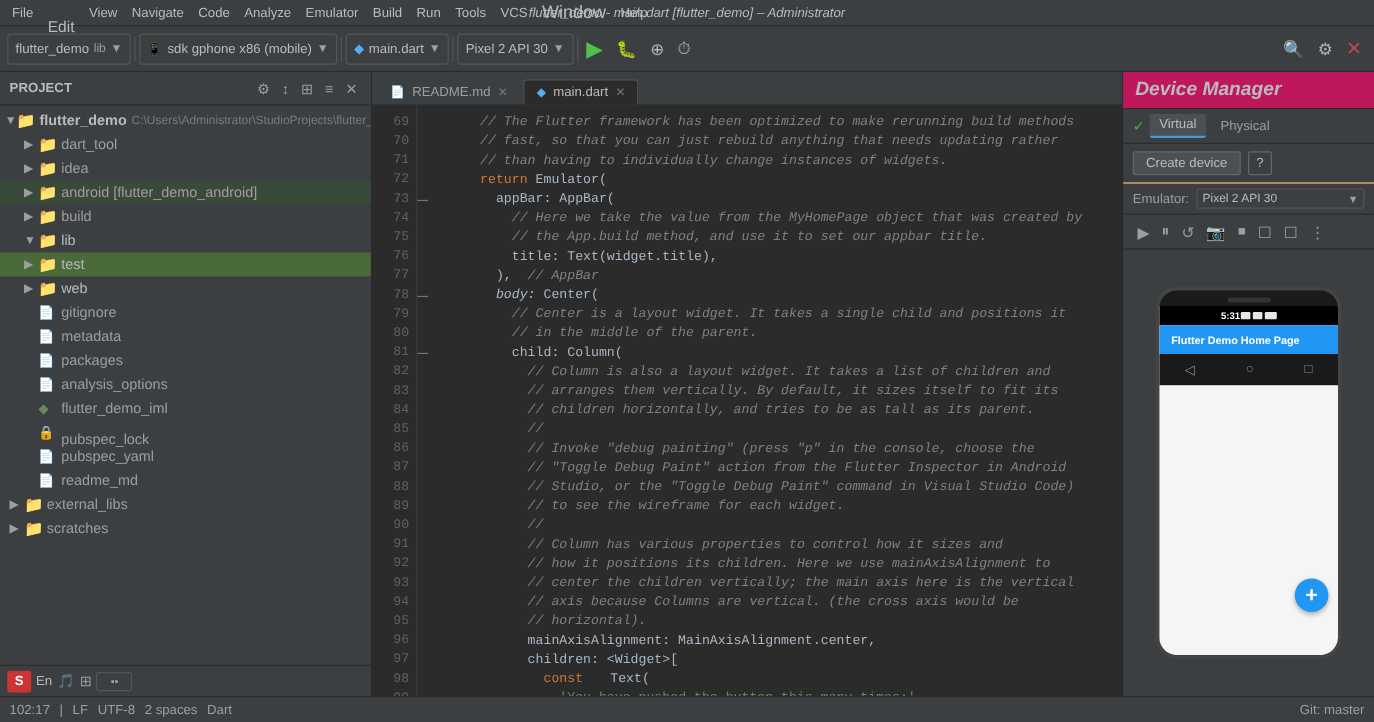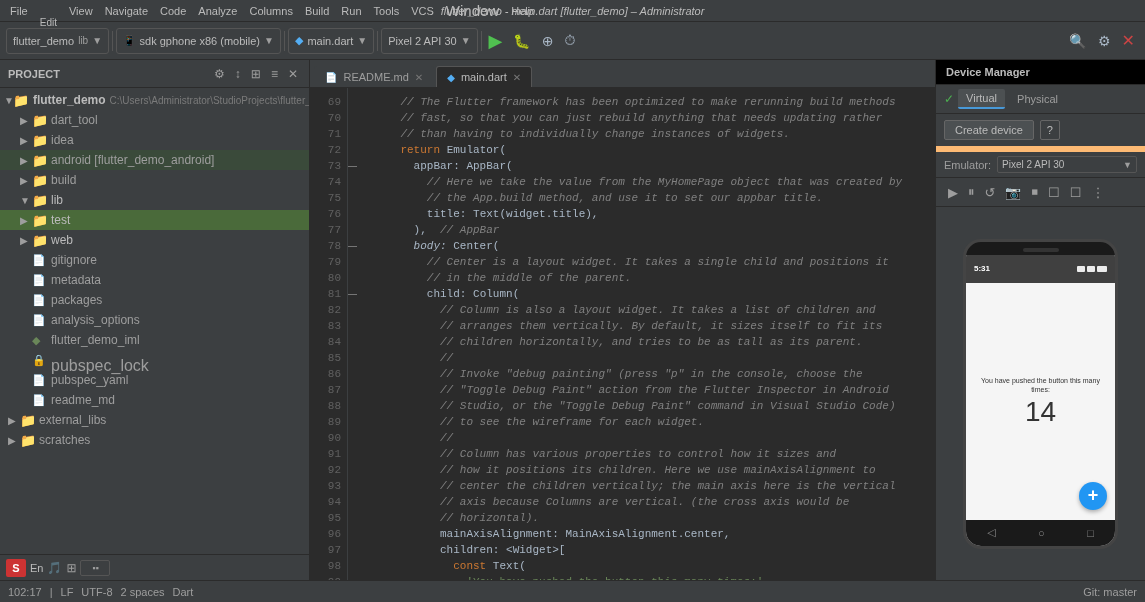--- a/index.html
+++ b/index.html
@@ -3,26 +3,26 @@
   <meta charset="utf-8">
   <style>
     * { margin: 0; padding: 0; box-sizing: border-box; }
     body { font-family: 'Segoe UI', Arial, sans-serif; font-size: 12px; background: #3c3f41; color: #a9b7c6; width: 1145px; height: 602px; overflow: hidden; display: flex; flex-direction: column; }
   </style>
 </head>
 <body>
 
 <div style="background:#3c3f41; height:22px; display:flex; align-items:center; padding:0 4px; border-bottom:1px solid #2b2b2b; flex-shrink:0; position:relative;">
   <span style="color:#bbbbbb; font-size:11px; padding:2px 6px; cursor:pointer;">File</span>
-  <span style="color:#bbbbbb; font-size:10px; padding:2px 6px; cursor:pointer;margin-top:23px;">Edit</span>
+  <span style="color:#bbbbbb; font-size:13px; padding:2px 6px; cursor:pointer;margin-top:23px;">Edit</span>
   <span style="color:#bbbbbb; font-size:11px; padding:2px 6px; cursor:pointer;">View</span>
   <span style="color:#bbbbbb; font-size:11px; padding:2px 6px; cursor:pointer;">Navigate</span>
   <span style="color:#bbbbbb; font-size:11px; padding:2px 6px; cursor:pointer;">Code</span>
   <span style="color:#bbbbbb; font-size:11px; padding:2px 6px; cursor:pointer;">Analyze</span>
-  <span style="color:#bbbbbb; font-size:11px; padding:2px 6px; cursor:pointer;">Columns</span>
+  <span style="color:#bbbbbb; font-size:11px; padding:2px 6px; cursor:pointer;">Emulator</span>
   <span style="color:#bbbbbb; font-size:11px; padding:2px 6px; cursor:pointer;">Build</span>
   <span style="color:#bbbbbb; font-size:11px; padding:2px 6px; cursor:pointer;">Run</span>
   <span style="color:#bbbbbb; font-size:11px; padding:2px 6px; cursor:pointer;">Tools</span>
   <span style="color:#bbbbbb; font-size:11px; padding:2px 6px; cursor:pointer;">VCS</span>
   <span style="color:#bbbbbb; font-size:15px; padding:2px 6px; cursor:pointer;">Window</span>
   <span style="color:#bbbbbb; font-size:11px; padding:2px 6px; cursor:pointer;">Help</span>
   <span style="position:absolute; left:50%; transform:translateX(-50%); color:#bbbbbb; font-size:11px; white-space:nowrap;font-style:italic;">flutter_demo - main.dart [flutter_demo] – Administrator</span>
 </div>
 
 <div style="background:#3c3f41; height:38px; display:flex; align-items:center; padding:0 6px; border-bottom:1px solid #2b2b2b; flex-shrink:0; gap:3px;">
@@ -163,21 +163,21 @@
 
       <div style="display:flex; align-items:center; padding:1px 4px; cursor:pointer; height:20px;">
         <span style="display:inline-block; width:28px;"></span>
         <span style="width:16px; margin-right:3px; font-size:11px; color:#6a8759;">◆</span>
         <span style="font-size:12px; color:#9e9e9e;">flutter_demo_iml</span>
       </div>
 
       <div style="display:flex; align-items:center; padding:1px 4px; cursor:pointer; height:20px;">
         <span style="display:inline-block; width:28px;"></span>
         <span style="width:16px; margin-right:3px; font-size:11px;">🔒</span>
-        <span style="font-size:16px; color:#9e9e9e;margin-top:12px;">pubspec_lock</span>
+        <span style="font-size:12px; color:#9e9e9e;margin-top:12px;">pubspec_lock</span>
       </div>
 
       <div style="display:flex; align-items:center; padding:1px 4px; cursor:pointer; height:20px;">
         <span style="display:inline-block; width:28px;"></span>
         <span style="width:16px; margin-right:3px; font-size:11px; color:#cc7832;">📄</span>
         <span style="font-size:12px; color:#9e9e9e;">pubspec_yaml</span>
       </div>
 
       <div style="display:flex; align-items:center; padding:1px 4px; cursor:pointer; height:20px;">
         <span style="display:inline-block; width:28px;"></span>
@@ -302,43 +302,43 @@
 <span style="color:#808080; font-style:italic;">          // Studio, or the "Toggle Debug Paint" command in Visual Studio Code)</span>
 <span style="color:#808080; font-style:italic;">          // to see the wireframe for each widget.</span>
 <span style="color:#808080; font-style:italic;">          //</span>
 <span style="color:#808080; font-style:italic;">          // Column has various properties to control how it sizes and</span>
 <span style="color:#808080; font-style:italic;">          // how it positions its children. Here we use mainAxisAlignment to</span>
 <span style="color:#808080; font-style:italic;">          // center the children vertically; the main axis here is the vertical</span>
 <span style="color:#808080; font-style:italic;">          // axis because Columns are vertical. (the cross axis would be</span>
 <span style="color:#808080; font-style:italic;">          // horizontal).</span>
           <span style="color:#a9b7c6;">mainAxisAlignment: MainAxisAlignment.center,</span>
           <span style="color:#a9b7c6;">children: &lt;Widget&gt;[</span>
-            <span style="color:#cc7832;">const</span> <span style="color:#a9b7c6;">Text(</span>
+            <span style="color:#cc7832;">const</span> <span style="color:#a9b7c6;margin-left:16px;">Text(</span>
               <span style="color:#6a8759;">'You have pushed the button this many times:'</span>,
             
             
               ,
               
             
           
         
 </div>
     </div>
   </div>
 
   <div style="width:210px; background:#3c3f41; border-left:1px solid #2b2b2b; display:flex; flex-direction:column; flex-shrink:0;">
-    <div style="padding:6px 10px; font-size:11px; color:#bbbbbb; font-weight:bold; border-bottom:1px solid #2b2b2b; background:#000000;">Device Manager</div>
+    <div style="padding:6px 10px; font-size:16px; color:#bbbbbb; font-weight:bold; border-bottom:1px solid #2b2b2b; background:#be185d;font-style:italic;">Device Manager</div>
 
     <div style="display:flex; align-items:center; padding:4px 8px; border-bottom:1px solid #2b2b2b; gap:4px;">
       <span style="color:#4caf50; font-size:12px;">✓</span>
       <div style="padding:3px 8px; font-size:11px; cursor:pointer; border-radius:2px; background:#4c5052; color:#bbbbbb; border-bottom:2px solid #4899d8;">Virtual</div>
       <div style="padding:3px 8px; font-size:11px; cursor:pointer; border-radius:2px; color:#9e9e9e;">Physical</div>
     </div>
 
-    <div style="padding:6px 8px; display:flex; align-items:center; gap:6px; border-bottom:6px solid #fdba74;">
+    <div style="padding:6px 8px; display:flex; align-items:center; gap:6px; border-bottom:1px solid #fdba74;">
       <button style="background:#4c5052; border:1px solid #666; color:#bbbbbb; padding:3px 10px; font-size:11px; cursor:pointer; border-radius:2px;">Create device</button>
       <button style="background:transparent; border:1px solid #666; color:#bbbbbb; width:20px; height:20px; border-radius:2px; cursor:pointer; font-size:11px; display:flex; align-items:center; justify-content:center;">?</button>
     </div>
 
     <div style="padding:4px 8px; display:flex; align-items:center; gap:6px; font-size:11px; border-bottom:1px solid #2b2b2b; flex-wrap:wrap;">
       <span style="color:#9e9e9e;">Emulator:</span>
       <div style="background:#3c3f41; border:1px solid #555; color:#bbbbbb; padding:2px 4px; font-size:10px; border-radius:2px; flex:1; cursor:pointer; display:flex; align-items:center; justify-content:space-between;">
         <span>Pixel 2 API 30</span>
         <span style="font-size:9px; color:#9e9e9e;">▼</span>
       </div>
@@ -355,34 +355,33 @@
       <button style="background:transparent; border:none; color:#9e9e9e; cursor:pointer; font-size:13px; padding:2px 4px;">⋮</button>
     </div>
 
     <div style="flex:1; display:flex; align-items:center; justify-content:center; padding:8px;">
       <div style="width:155px; height:310px; background:#1a1a1a; border-radius:18px; border:3px solid #444; display:flex; flex-direction:column; overflow:hidden; position:relative;">
 
         <div style="width:36px; height:4px; background:#333; border-radius:3px; margin:6px auto 3px; flex-shrink:0;"></div>
 
         <div style="flex:1; background:#f5f5f5; display:flex; flex-direction:column; overflow:hidden; position:relative;">
 
-          <div style="background:#404040; padding:14px 8px; display:flex; justify-content:space-between; align-items:center; height:16px; flex-shrink:0;">
+          <div style="background:#000000; padding:2px 8px; display:flex; justify-content:center; align-items:center; height:16px; flex-shrink:0;">
             <span style="color:white; font-size:8px; font-weight:bold;">5:31</span>
             <div style="display:flex; gap:2px; align-items:center;">
               <div style="width:8px; height:6px; background:white; border-radius:1px; opacity:0.9;"></div>
               <div style="width:8px; height:6px; background:white; border-radius:1px; opacity:0.9;"></div>
               <div style="width:10px; height:6px; background:white; border-radius:1px; opacity:0.9;"></div>
             </div>
           </div>
 
-
-          <div style="flex:1; display:flex; flex-direction:column; align-items:center; justify-content:center; background:#f5f5f5; gap:4px; padding:0 8px;">
-            <span style="font-size:7px; color:#333; text-align:center; line-height:1.3;">You have pushed the button this many times:</span>
-            <span style="font-size:28px; color:#333; font-weight:300; line-height:1;">14</span>
+          <div style="background:#2196F3; padding:5px 10px; flex-shrink:0;">
+            <span style="color:white; font-size:9px; font-weight:bold;">Flutter Demo Home Page</span>
           </div>
+
 
           <div style="width:28px; height:28px; background:#2196F3; border-radius:50%; display:flex; align-items:center; justify-content:center; color:white; font-size:18px; font-weight:bold; position:absolute; bottom:36px; right:8px; box-shadow:0 2px 4px rgba(0,0,0,0.3);">+</div>
 
           <div style="background:#1a1a1a; height:26px; display:flex; align-items:center; justify-content:space-around; flex-shrink:0;">
             <button style="background:transparent; border:none; color:#888; font-size:11px; cursor:pointer;">◁</button>
             <button style="background:transparent; border:none; color:#888; font-size:11px; cursor:pointer;">○</button>
             <button style="background:transparent; border:none; color:#888; font-size:11px; cursor:pointer;">□</button>
           </div>
         </div>
       </div>

